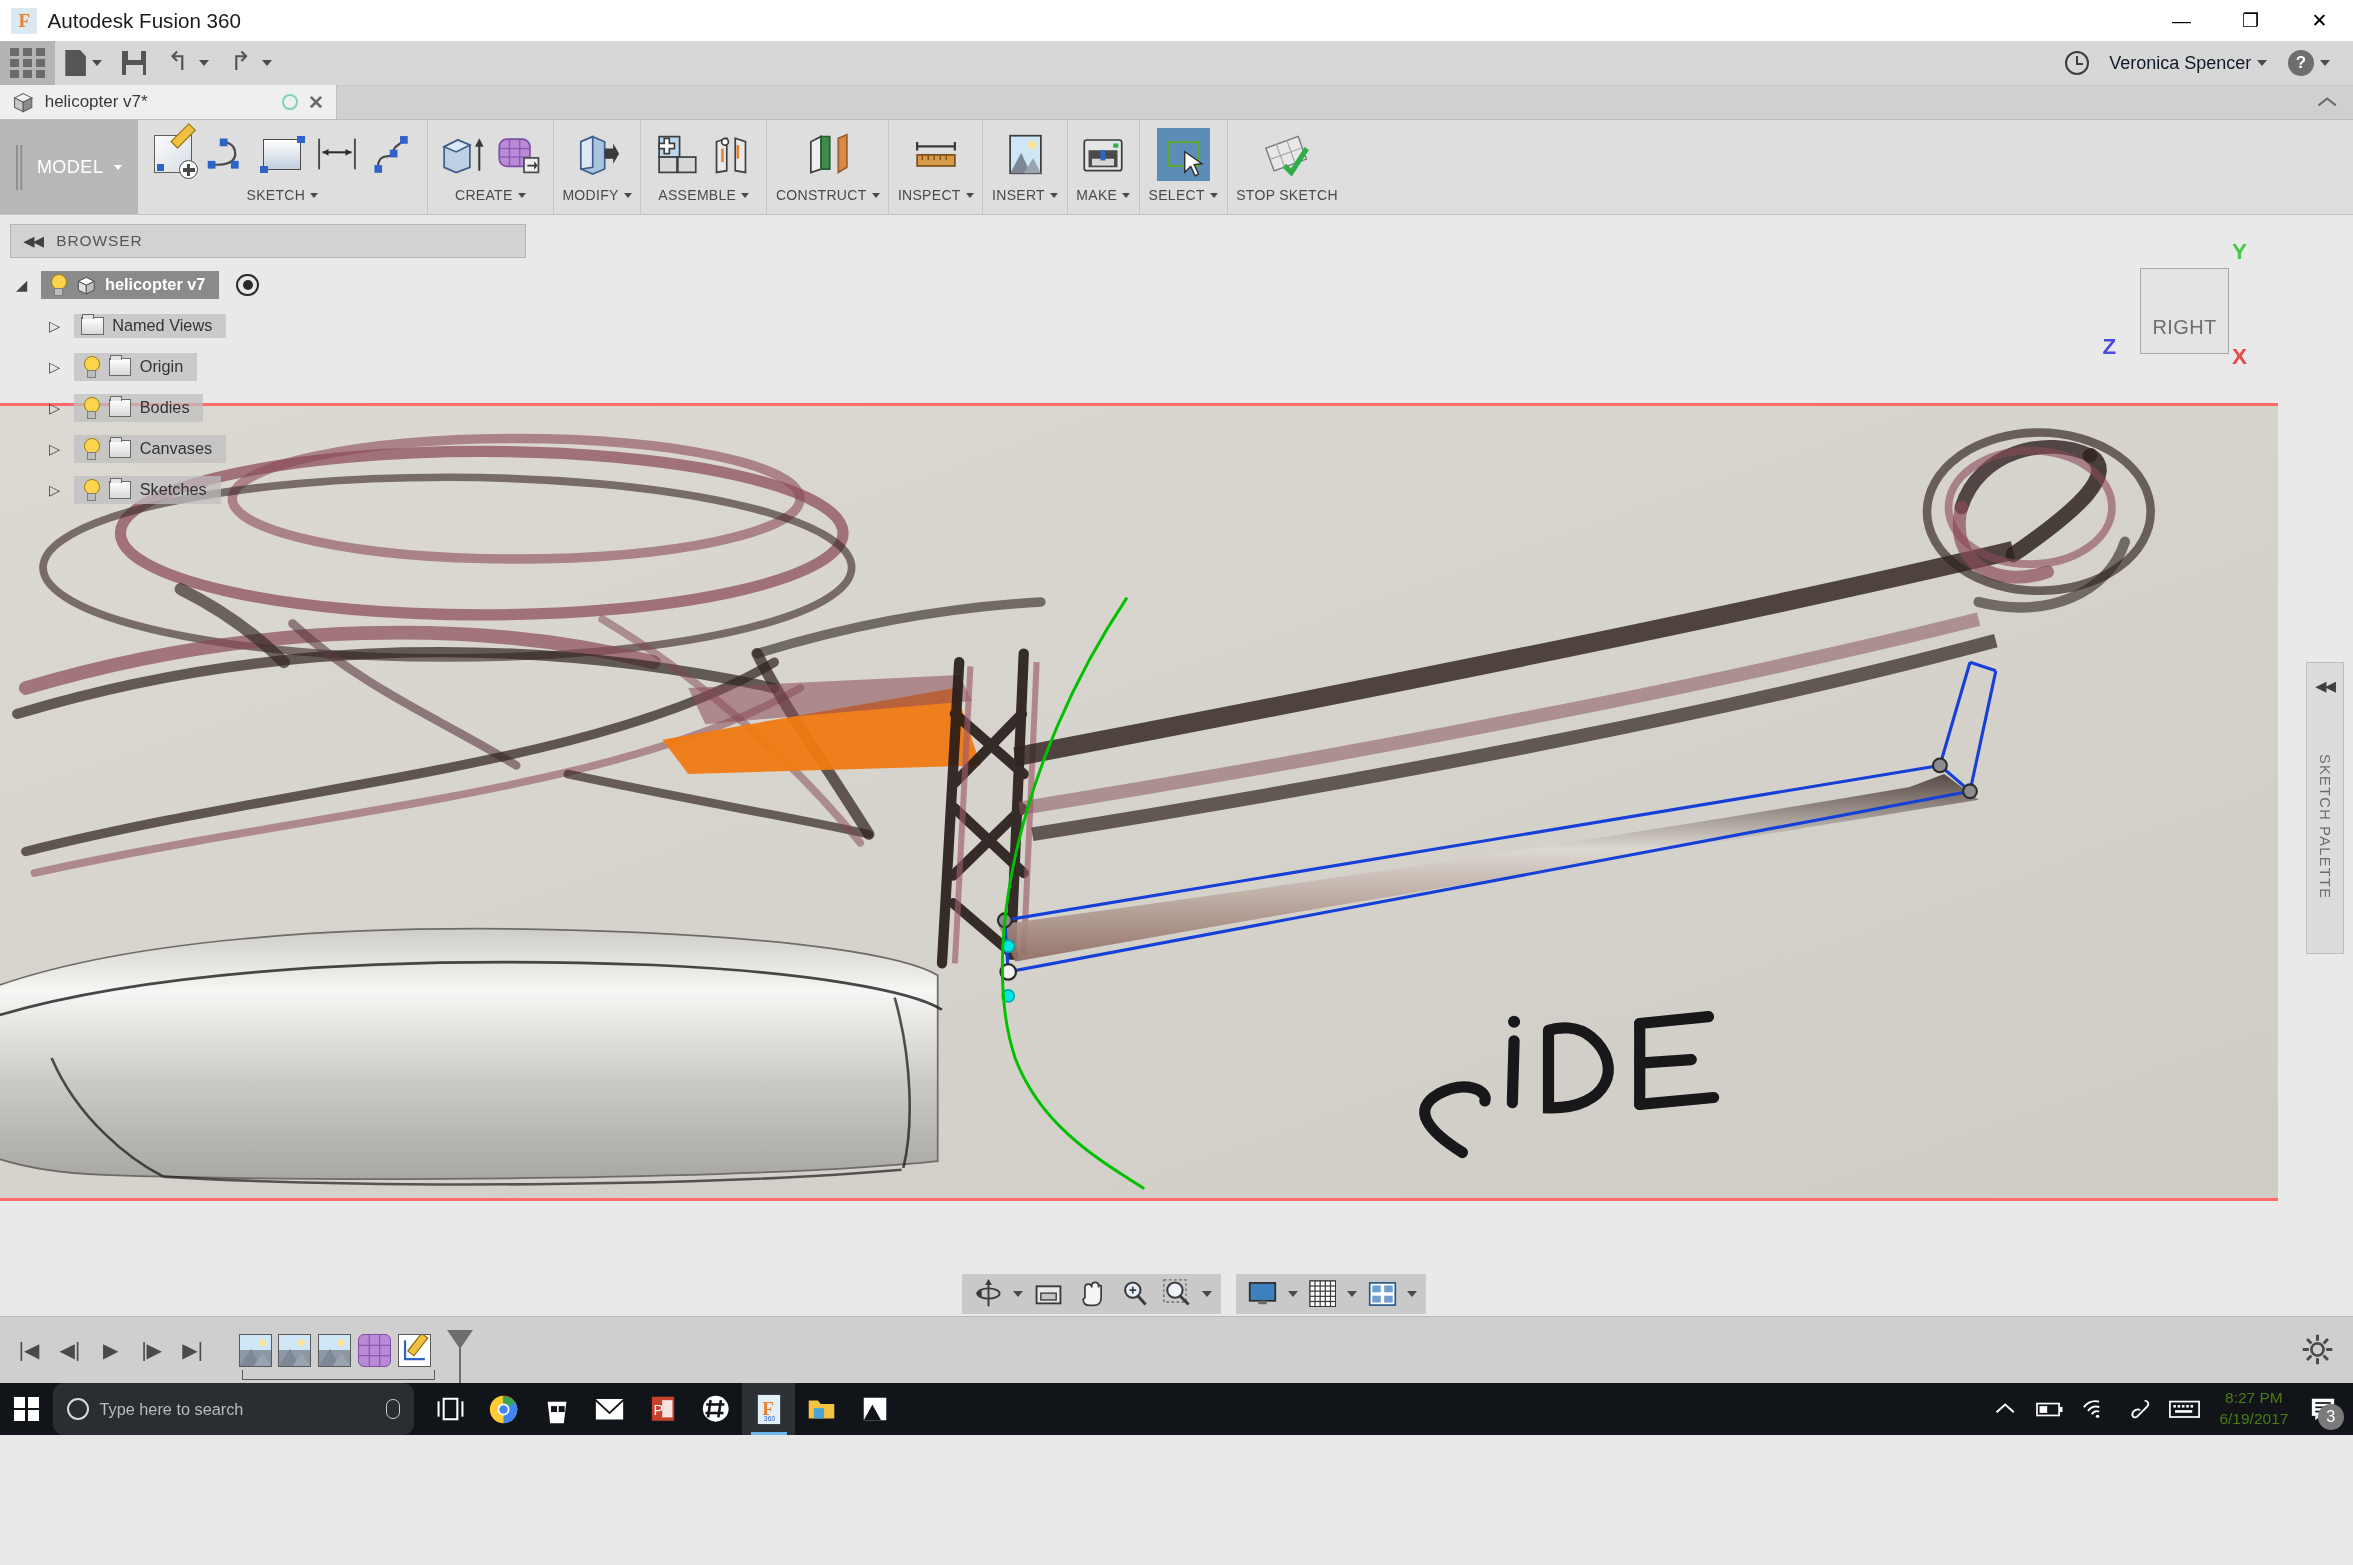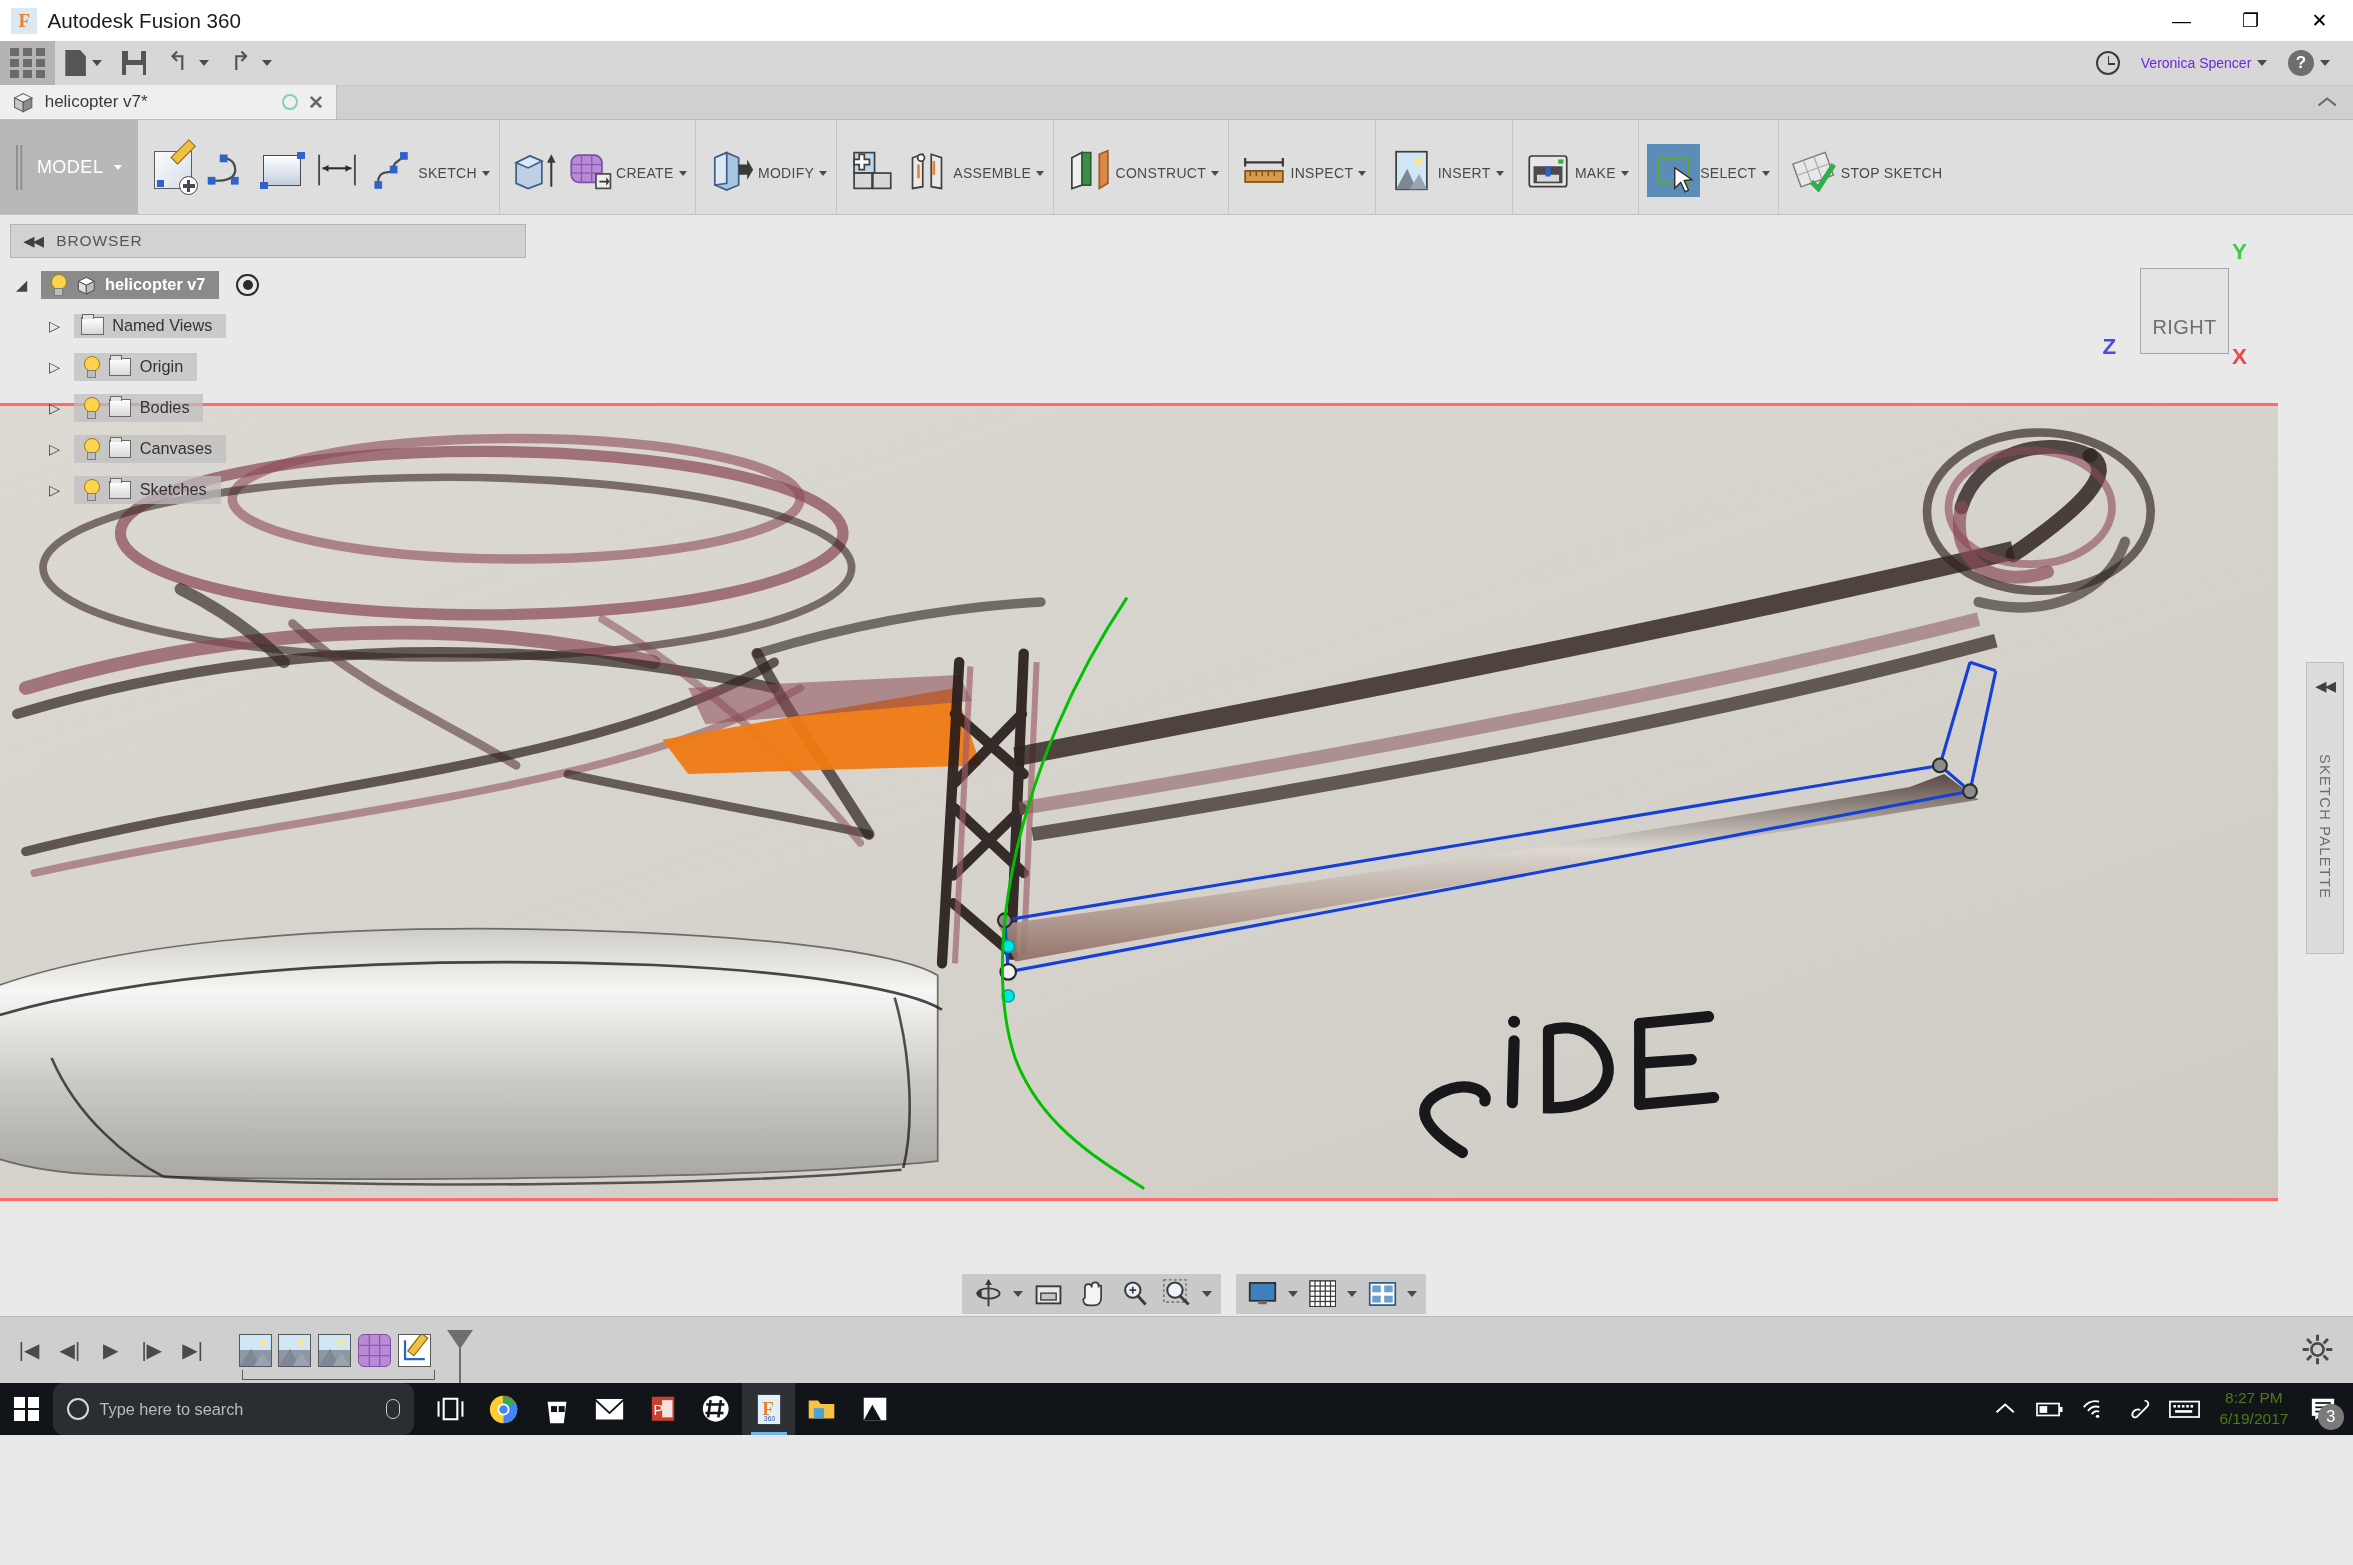--- a/index.html
+++ b/index.html
@@ -43,21 +43,21 @@
   .caret-sm { width: 0; height: 0; border-left: 5.2px solid transparent; border-right: 5.2px solid transparent; border-top: 6px solid #4a4a4a; }
   .icon-doc { width: 20.6px; height: 26px; background: #555; position: relative; clip-path: polygon(0 0, 72% 0, 100% 24%, 100% 100%, 0 100%); }
   .icon-save { width: 24px; height: 24px; background: #555; position: relative; }
   .icon-save::before { content:''; position:absolute; top:0; left:5.2px; width:13.8px; height:8.6px; background:#d7d7d7; }
   .icon-save::after { content:''; position:absolute; bottom:0; left:3.4px; width:17px; height:10.3px; background:#d7d7d7; }
   .icon-undo, .icon-redo { width: 26px; height: 22.4px; color:#555; font-size:26px; line-height:19px; }
   .qat-right { position: absolute; right: 0; height: 45px; display: flex; align-items: center; gap: 0px; padding-right: 13.8px; }
   .clock-ic { width: 24px; height: 24px; border: 2.2px solid #3c3c3c; border-radius: 50%; position: relative; }
   .clock-ic::before { content:''; position:absolute; left:9.5px; top:3.4px; width:1.7px; height:8.6px; background:#3c3c3c;}
   .clock-ic::after { content:''; position:absolute; left:9.5px; top:10.3px; width:6.9px; height:1.7px; background:#3c3c3c;}
-  .user-name { font-size: 14px; color: #6d28d9; }
+  .user-name { font-size: 18px; color: #0f172a; }
   .help-ic { width: 26px; height: 26px; border-radius: 50%; background: #6e6e6e; color:#fff; display:flex; align-items:center; justify-content:center; font-size:17px; font-weight:bold;}
 
   
   .tabstrip {
     height: 34px; background: #d0d0d0;
     display: flex; align-items: flex-end; position: relative;
     border-bottom: 0.9px solid #bcbcbc;
   }
   .doc-tab {
     height: 34px; min-width: 337px; background: #efefef;
@@ -74,21 +74,21 @@
   .ribbon {
     height: 95px; background: #dedede; display: flex; align-items: stretch;
     border-bottom: 0.9px solid #c2c2c2; position: relative;
   }
   .model-chip {
     width: 138px; background: #b8b8b8; display: flex; align-items: center;
     justify-content: center; gap: 10.3px; color: #ffffff; font-size: 18px; letter-spacing: 0.5px;
   }
   .grip { width: 1.7px; height: 45px; background: #8f8f8f; box-shadow: 4.3px 0 0 #8f8f8f; margin-right: 8.6px;}
   .rgroup {
-    display: flex; flex-direction: row; align-items: center; justify-content: space-between;
+    display: flex; flex-direction: column; align-items: center; justify-content: flex-start;
     padding: 6.9px 8.6px 0 8.6px; border-right: 0.9px solid #c6c6c6; position: relative;
   }
   .rgroup:last-child { border-right: none; }
   .rgroup-row { display: flex; align-items: center; gap: 1.7px; height: 55px; }
   .rbtn {
     width: 53px; height: 53px; display: flex; align-items: center; justify-content: center;
     position: relative;
   }
   .rbtn.active { background: #5b8db8; }
   .rgroup-label {

